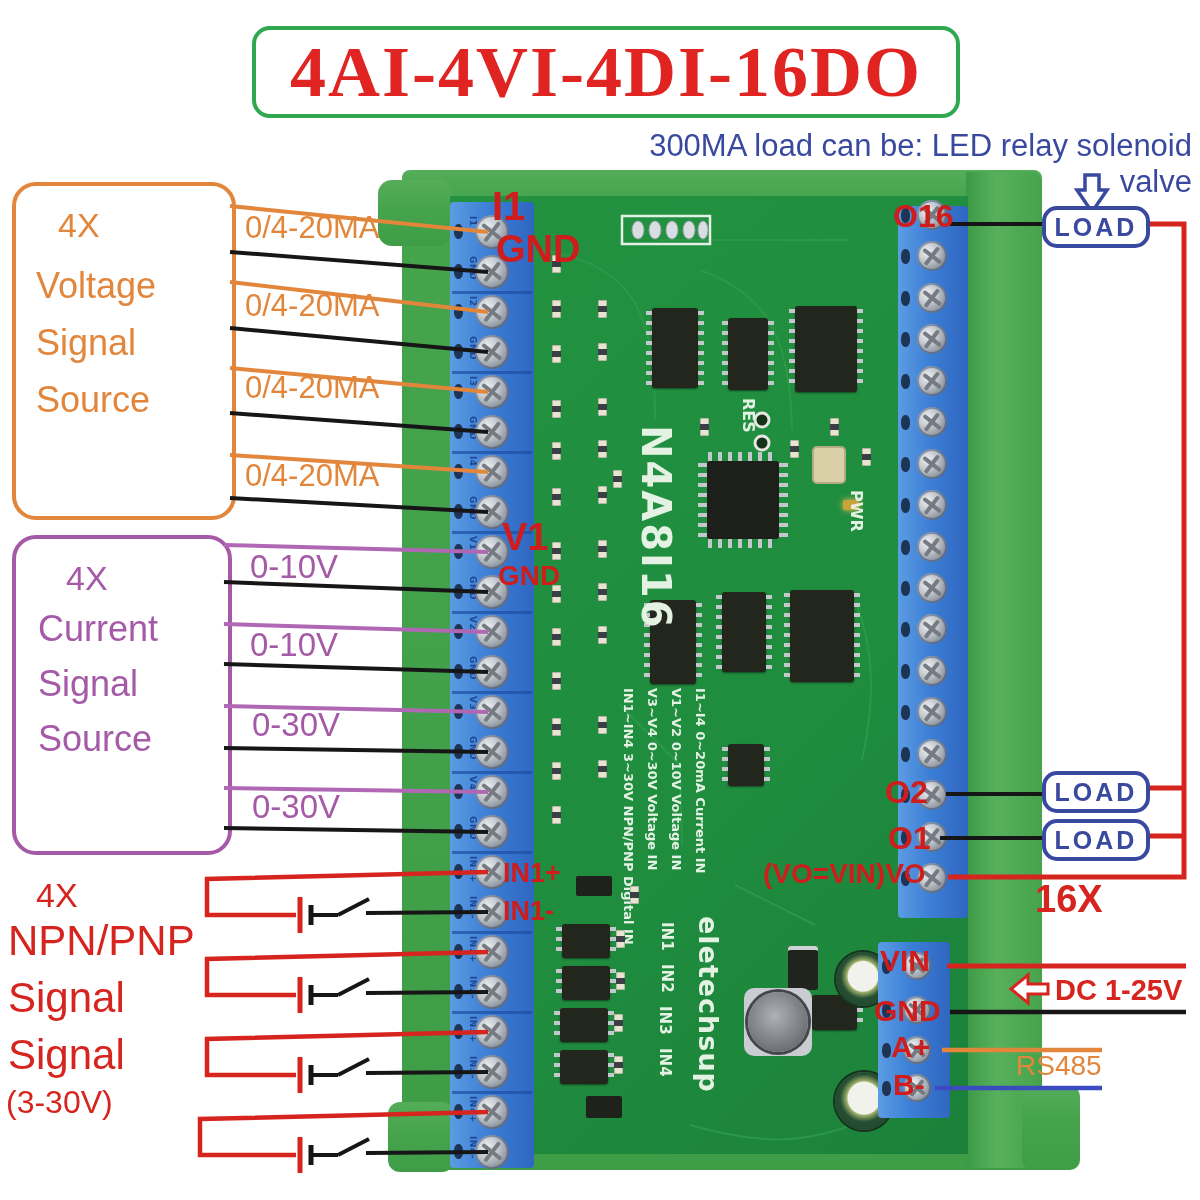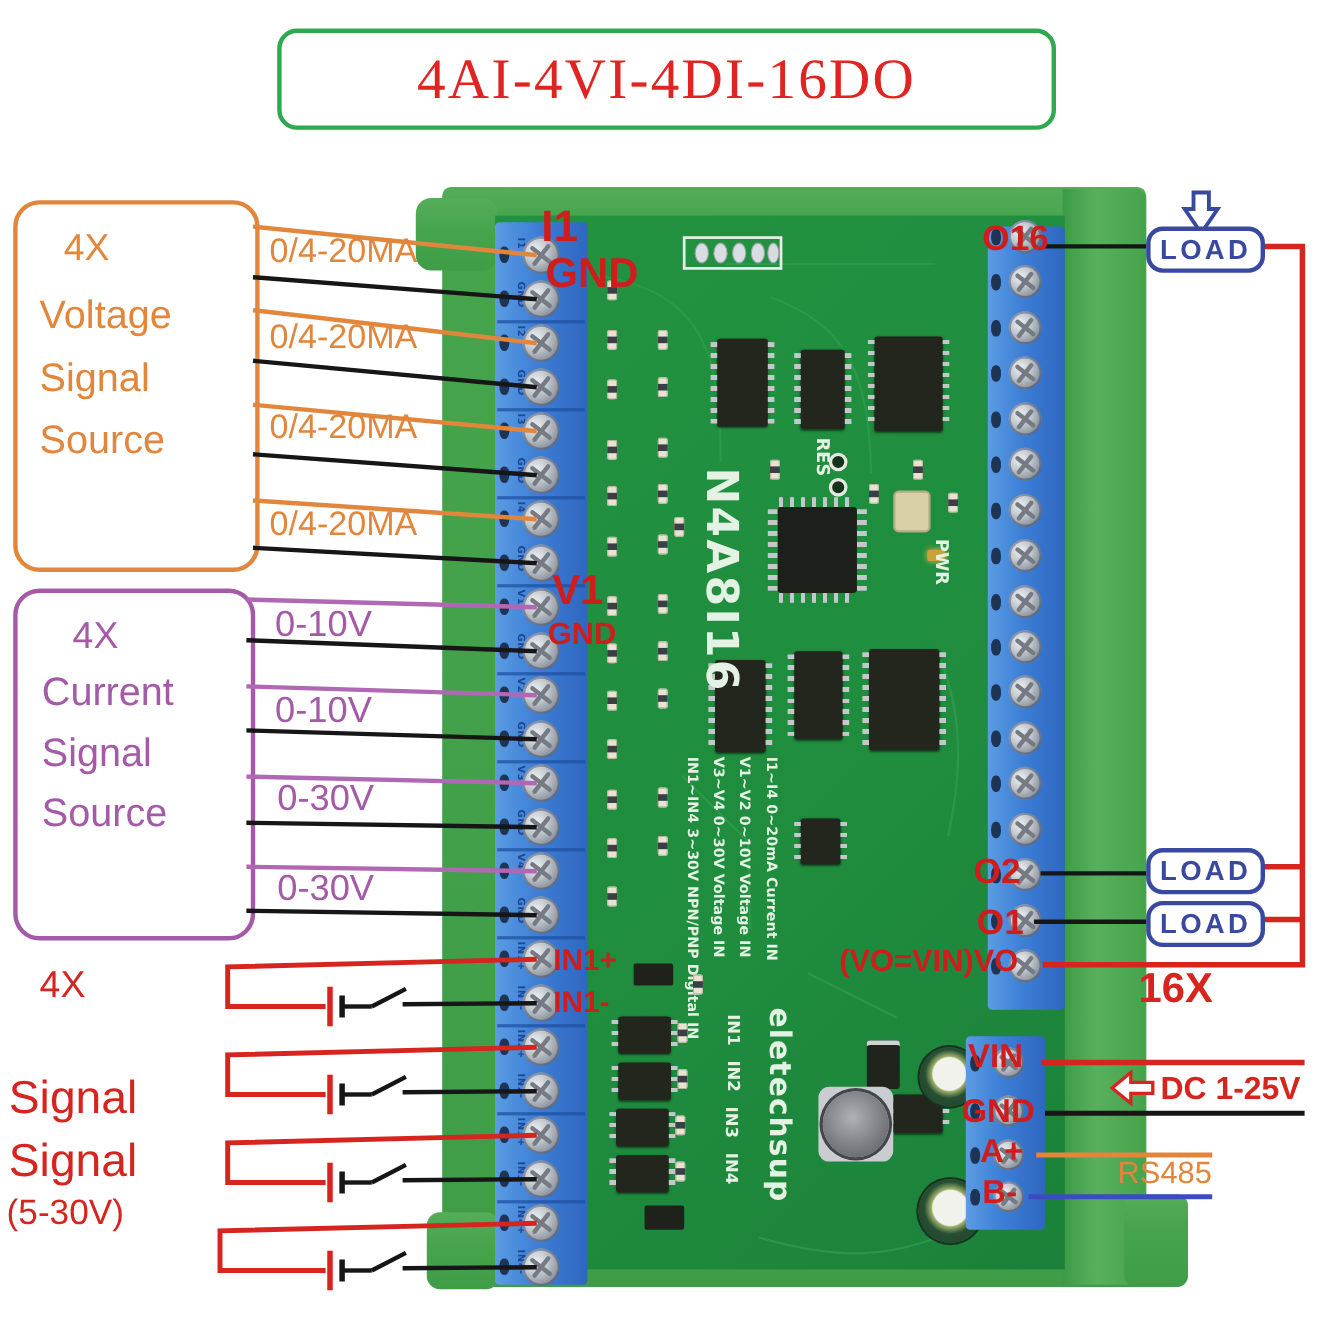--- a/index.html
+++ b/index.html
@@ -3,21 +3,21 @@
 <meta charset="utf-8">
 <style>
   html,body{margin:0;padding:0;background:#fff;}
   #stage{position:relative;width:1200px;height:1200px;background:#fff;overflow:hidden;
          font-family:"Liberation Sans", sans-serif;}
   .abs{position:absolute;}
   .v{position:absolute;transform:rotate(90deg);transform-origin:0 0;white-space:nowrap;}
   
   #titleBox{left:252px;top:26px;width:700px;height:84px;border:4px solid #2fa84f;border-radius:18px;
             display:flex;align-items:center;justify-content:center;background:#fff;}
-  #titleBox span{font-family:"Liberation Serif", serif;font-weight:normal;font-size:52px;color:#e02421;letter-spacing:2px;}
+  #titleBox span{font-family:"Liberation Serif", serif;font-weight:bold;font-size:72px;color:#e02421;letter-spacing:2px;}
   #subtitle{left:600px;top:128px;width:592px;text-align:right;font-size:31px;color:#3a49a0;}
   
   .carrier{background:linear-gradient(180deg,#55ad59 0,#46a44d 30px,#3f9d48 100%);}
   .pcb{background:linear-gradient(135deg,#229240 0,#1f8c3e 60%,#1b813a 100%);}
   .tstrip{background:linear-gradient(90deg,#5b9ce2 0,#3c7fd6 45%,#2f66c0 100%);border-radius:4px;}
   .screw{position:absolute;border-radius:50%;background:radial-gradient(circle at 35% 35%,#eef1f4 0,#c3c9cf 35%,#8d949d 70%,#6d747d 100%);
          box-shadow:0 0 0 2px rgba(20,40,90,.35) inset;}
   .sl{position:absolute;left:50%;top:50%;width:4px;height:72%;background:#767b83;transform:translate(-50%,-50%) rotate(38deg);border-radius:2px;}
   .sl2{transform:translate(-50%,-50%) rotate(-52deg);}
   .hole{position:absolute;width:9px;height:15px;border-radius:45%;background:#14233d;opacity:.85;}
@@ -43,20 +43,21 @@
   .z7{z-index:7;}
 </style>
 </head>
 <body>
 
 <div id="stage">
 
   <div id="titleBox" class="abs">
     <span>4AI-4VI-4DI-16DO</span>
   </div>
+  <div id="subtitle" class="abs">300MA load can be: LED relay solenoid valve</div>
 
   <div class="abs carrier" style="left:402px;top:170px;width:640px;height:1000px;border-radius:8px;"></div>
   <div class="abs carrier" style="left:378px;top:180px;width:74px;height:66px;border-radius:14px;"></div>
   <div class="abs carrier" style="left:388px;top:1102px;width:66px;height:70px;border-radius:12px;"></div>
   <div class="abs" style="left:966px;top:172px;width:76px;height:996px;border-radius:0 10px 10px 0;background:linear-gradient(90deg,#3c9a46 0,#58b05c 40%,#46a34c 100%);"></div>
   <div class="abs carrier" style="left:1022px;top:1086px;width:58px;height:84px;border-radius:10px;"></div>
   <div class="abs pcb" style="left:450px;top:196px;width:518px;height:958px;"></div>
 
   <svg class="abs" style="left:0;top:0;" width="1200" height="1200">
     <g stroke="#2f9b4c" stroke-width="2" fill="none" opacity="0.8">
@@ -524,23 +525,24 @@
   <div class="srcTxt" style="left:66px;top:561px;color:#a55aa8;font-size:34px;">4X</div>
   <div class="srcTxt" style="left:38px;top:611px;color:#a55aa8;">Current</div>
   <div class="srcTxt" style="left:38px;top:666px;color:#a55aa8;">Signal</div>
   <div class="srcTxt" style="left:38px;top:721px;color:#a55aa8;">Source</div>
   <div class="chLbl" style="left:250px;top:550px;color:#a55aa8;font-size:33px;">0-10V</div>
   <div class="chLbl" style="left:250px;top:628px;color:#a55aa8;font-size:33px;">0-10V</div>
   <div class="chLbl" style="left:252px;top:708px;color:#a55aa8;font-size:33px;">0-30V</div>
   <div class="chLbl" style="left:252px;top:790px;color:#a55aa8;font-size:33px;">0-30V</div>
 
   <div class="redTxt" style="left:36px;top:878px;font-size:34px;">4X</div>
+  <div class="redTxt" style="left:8px;top:920px;font-size:42px;">NPN/PNP</div>
   <div class="redTxt" style="left:8px;top:977px;font-size:42px;">Signal</div>
   <div class="redTxt" style="left:8px;top:1034px;font-size:42px;">Signal</div>
-  <div class="redTxt" style="left:6px;top:1086px;font-size:32px;">(5-30V)</div>
+  <div class="redTxt" style="left:6px;top:1086px;font-size:32px;">(3-30V)</div>
 
   <div class="loadBox z7" style="left:1042px;top:206px;">
       <span>LOAD</span>
     </div>
   <div class="loadBox z7" style="left:1042px;top:771px;">
       <span>LOAD</span>
     </div>
   <div class="loadBox z7" style="left:1042px;top:819px;">
       <span>LOAD</span>
     </div>

